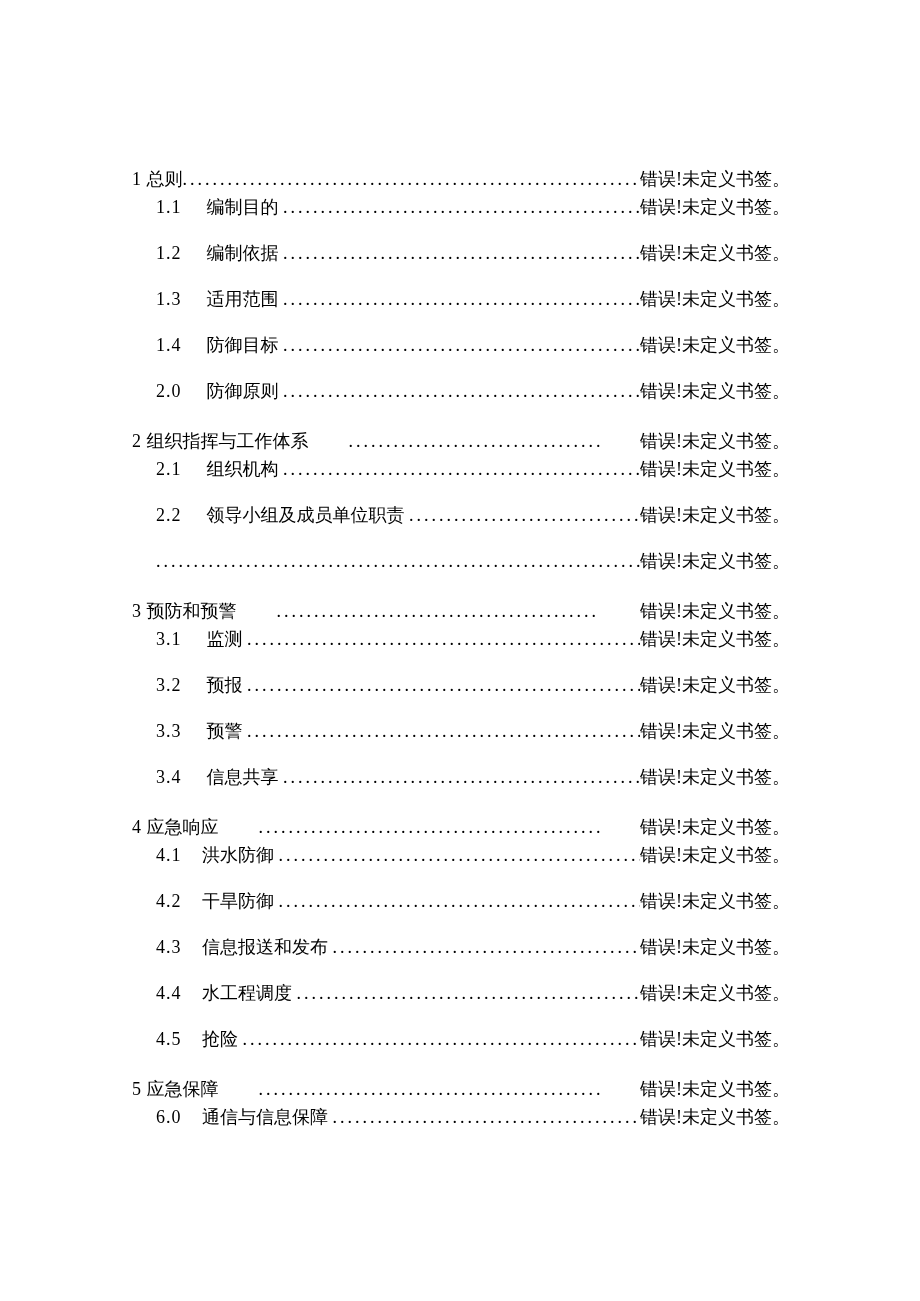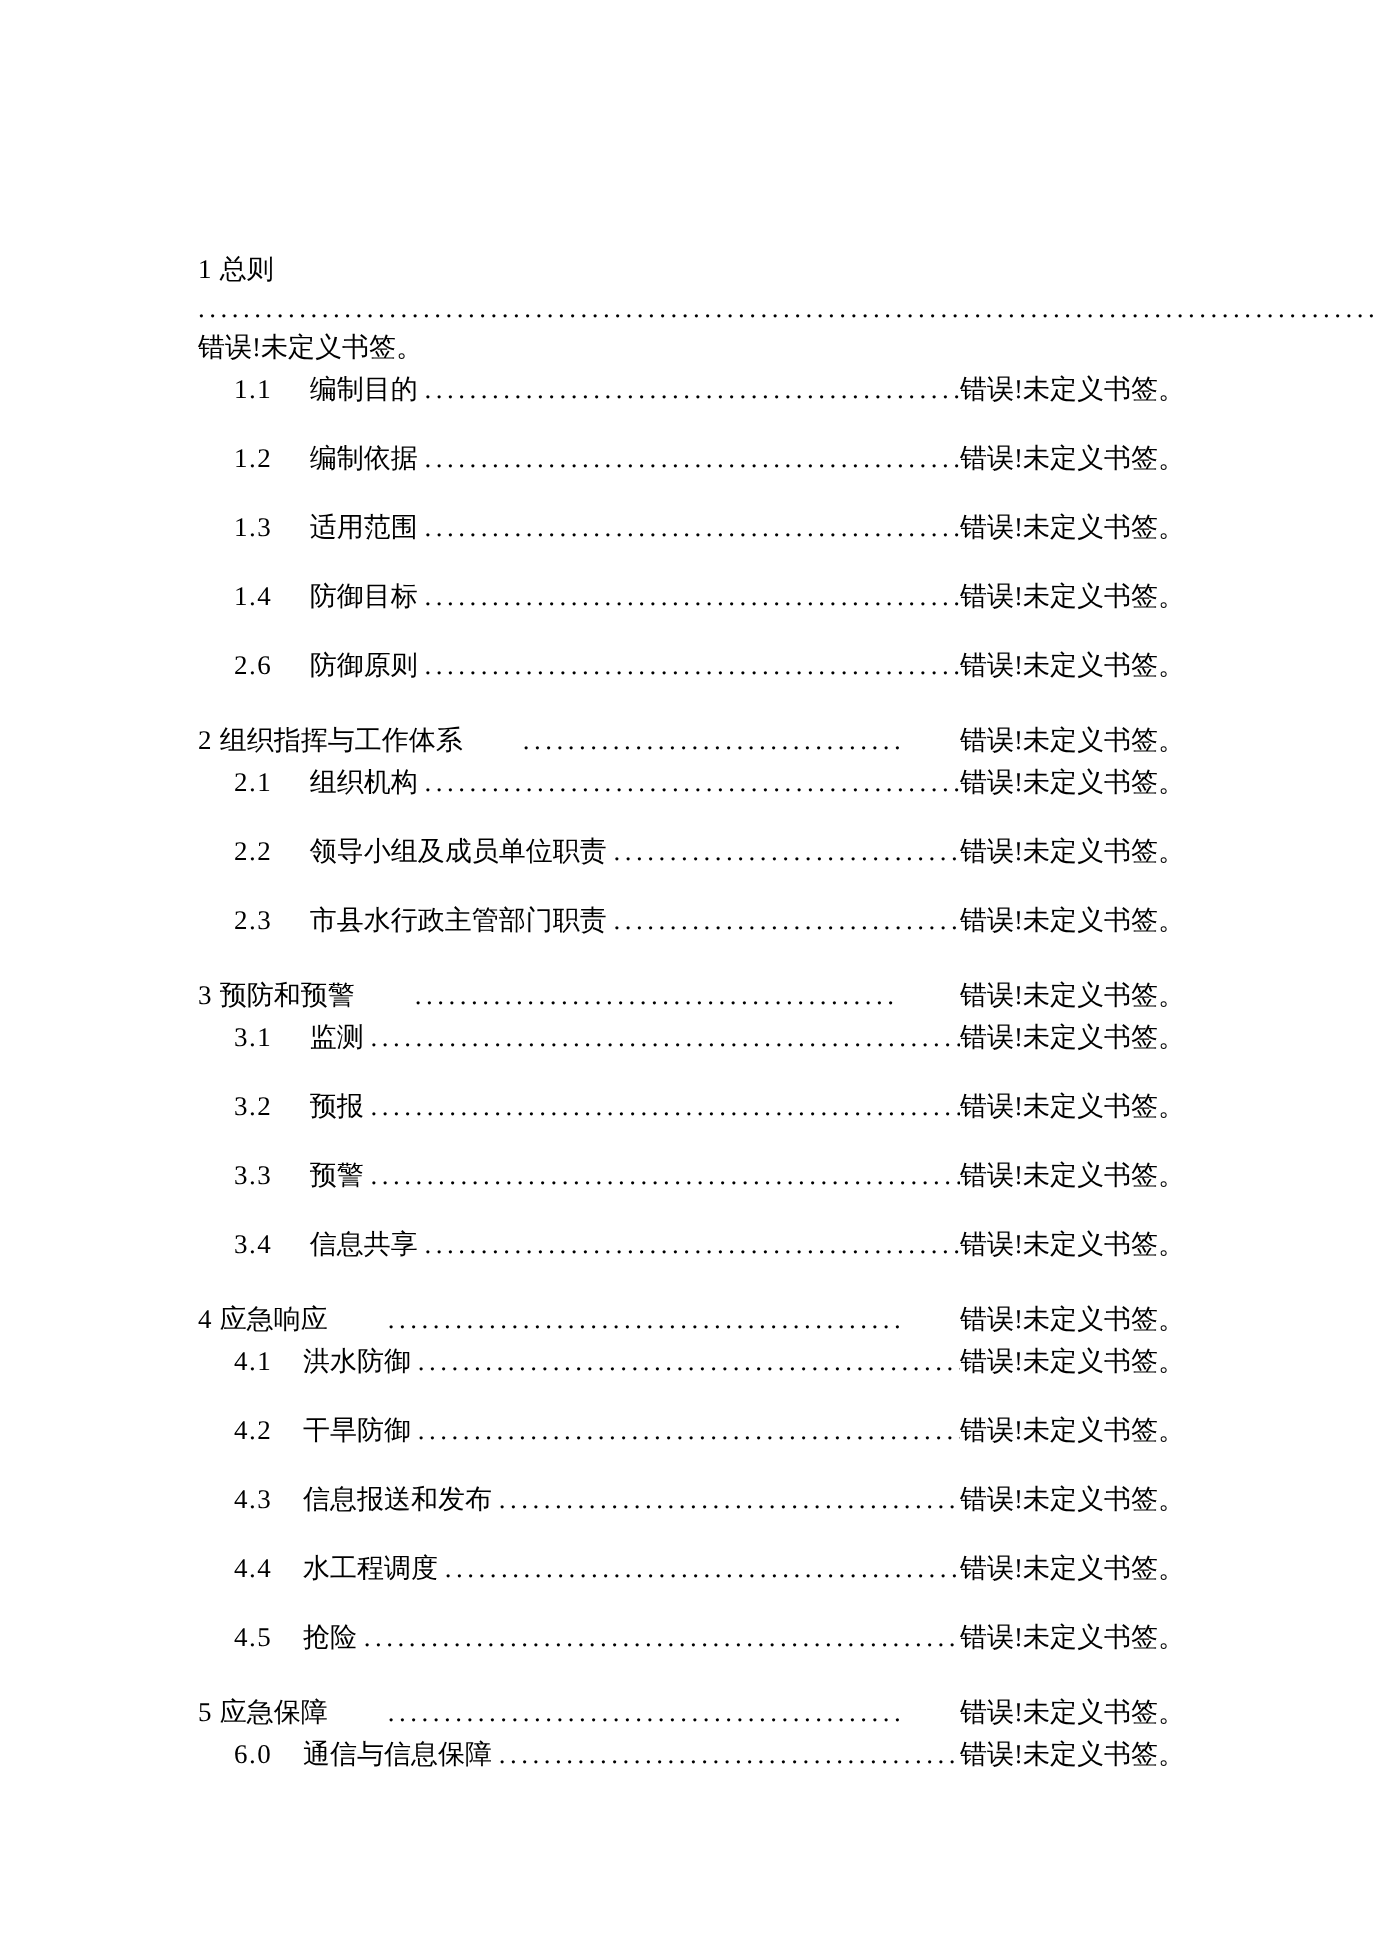--- a/index.html
+++ b/index.html
@@ -31,21 +31,21 @@
     overflow: hidden;
     letter-spacing: 3px;
     font-size: 18px;
     color: #000;
   }
   .row .pageref {
     flex: 0 0 auto;
   }
   .indent-l1 { padding-left: 0px; }
   .indent-l2 { padding-left: 24px; }
-  .gap-top-sm { margin-top: 0px; flex-direction: column; }
+  .gap-top-sm { margin-top: 0px; }
   .gap-child   { margin-top: 2px; justify-content: flex-end; }
   .gap-sibling { margin-top: 20px; }
   .gap-section { margin-top: 24px; gap: 40px; }
   .num { letter-spacing: 1px; display:inline-block; }
   .num-l2 { width: 46px; }
 </style>
 </head>
 <body>
 
 <div class="page">
@@ -69,41 +69,40 @@
         <span class="label"><span class="num num-l2">1.3</span>&nbsp;<span>适用范围</span>&nbsp;</span>
         <span class="leader">........................................................................................................................................................................................................</span>
         <span class="pageref">错误!未定义书签。</span>
       </div>
       <div class="row gap-sibling indent-l2">
         <span class="label"><span class="num num-l2">1.4</span>&nbsp;<span>防御目标</span>&nbsp;</span>
         <span class="leader">........................................................................................................................................................................................................</span>
         <span class="pageref">错误!未定义书签。</span>
       </div>
       <div class="row gap-sibling indent-l2">
-        <span class="label"><span class="num num-l2">2.6</span>&nbsp;<span>防御原则</span>&nbsp;</span>
+        <span class="label"><span class="num num-l2">2.0</span>&nbsp;<span>防御原则</span>&nbsp;</span>
         <span class="leader">........................................................................................................................................................................................................</span>
         <span class="pageref">错误!未定义书签。</span>
       </div>
       <div class="row gap-section indent-l1">
         <span class="label"><span class="num">2</span>&nbsp;<span>组织指挥与工作体系</span></span>
         <span class="leader">........................................................................................................................................................................................................</span>
         <span class="pageref">错误!未定义书签。</span>
       </div>
       <div class="row gap-child indent-l2">
         <span class="label"><span class="num num-l2">2.1</span>&nbsp;<span>组织机构</span>&nbsp;</span>
         <span class="leader">........................................................................................................................................................................................................</span>
         <span class="pageref">错误!未定义书签。</span>
       </div>
       <div class="row gap-sibling indent-l2">
         <span class="label"><span class="num num-l2">2.2</span>&nbsp;<span>领导小组及成员单位职责</span>&nbsp;</span>
         <span class="leader">........................................................................................................................................................................................................</span>
         <span class="pageref">错误!未定义书签。</span>
       </div>
       <div class="row gap-sibling indent-l2">
-        <span class="label"><span class="num num-l2">2.3</span>&nbsp;<span>市县水行政主管部门职责</span>&nbsp;</span>
         <span class="leader">........................................................................................................................................................................................................</span>
         <span class="pageref">错误!未定义书签。</span>
       </div>
       <div class="row gap-section indent-l1">
         <span class="label"><span class="num">3</span>&nbsp;<span>预防和预警</span></span>
         <span class="leader">........................................................................................................................................................................................................</span>
         <span class="pageref">错误!未定义书签。</span>
       </div>
       <div class="row gap-child indent-l2">
         <span class="label"><span class="num num-l2">3.1</span>&nbsp;<span>监测</span>&nbsp;</span>

